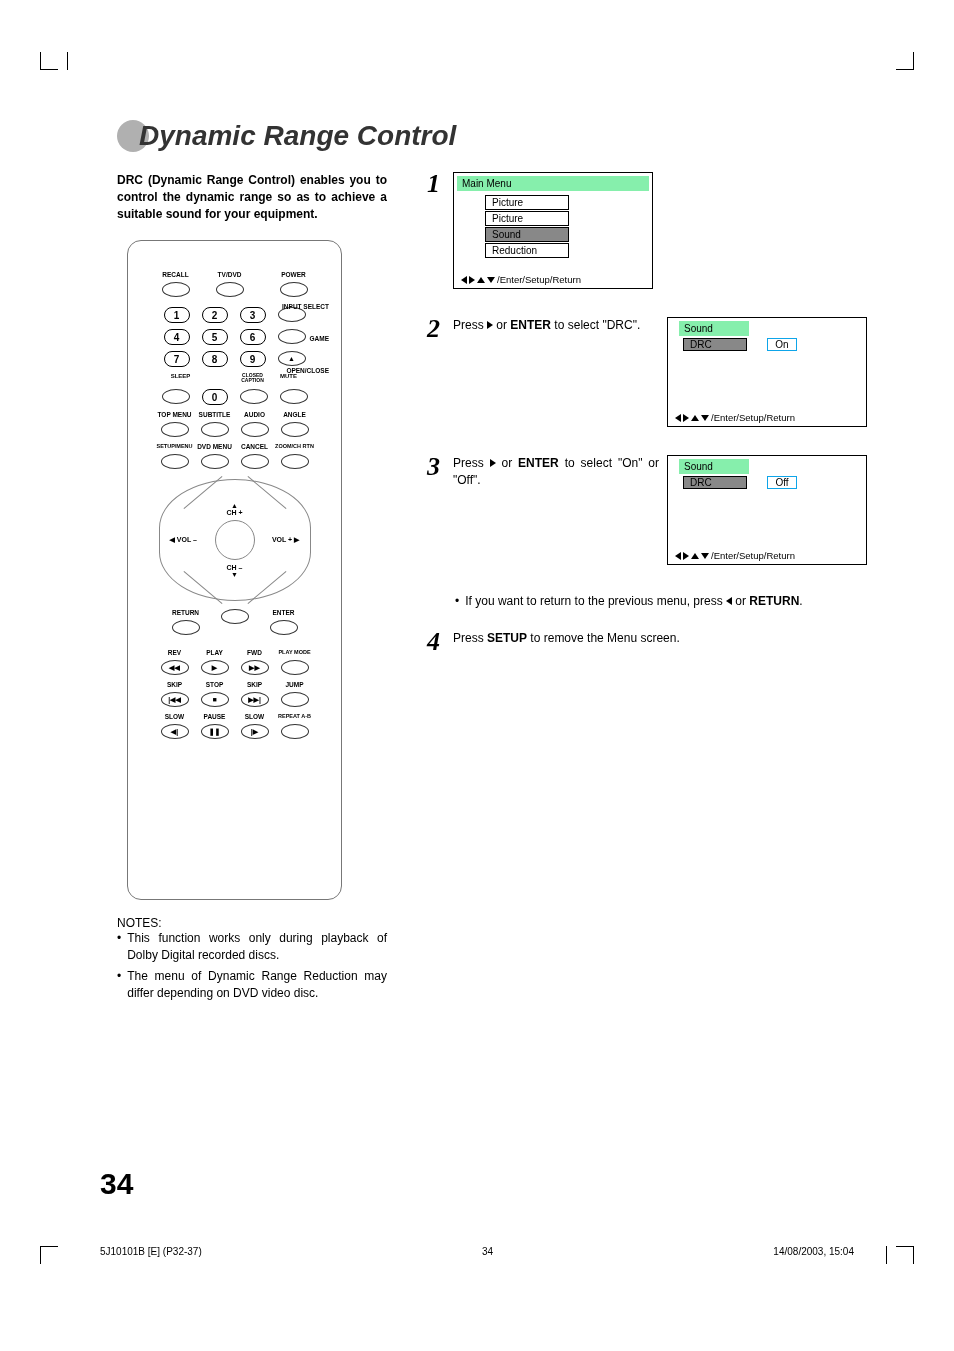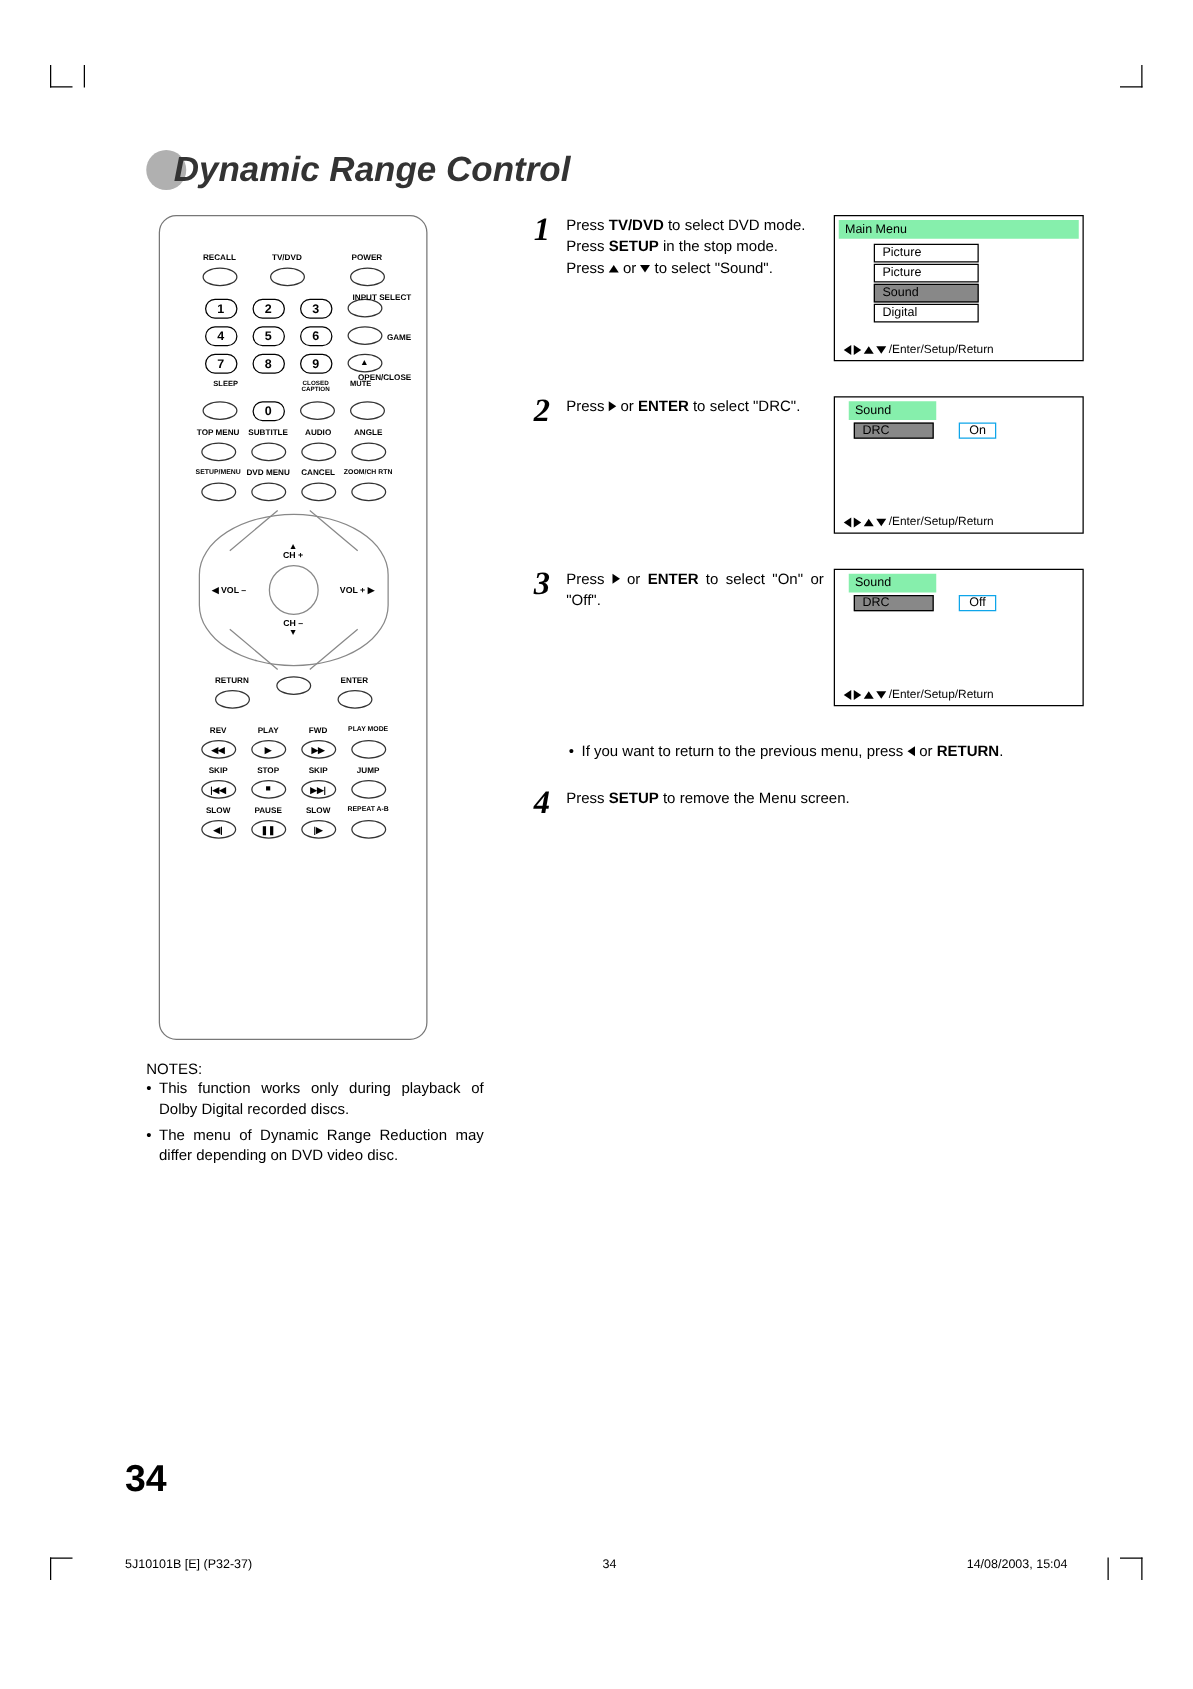--- a/index.html
+++ b/index.html
@@ -277,20 +277,21 @@
 
 <div class="page">
   <div class="title-row">
     <div class="title-bullet"></div>
     <div class="title-text">Dynamic Range Control</div>
   </div>
 
   <div class="columns">
 
     <div class="col-left">
+      <div class="intro">DRC (Dynamic Range Control) enables you to control the dynamic range so as to achieve a suitable sound for your equipment.</div>
 
       <div class="remote">
 
         <div class="row">
           <div class="btn-group">
               <div class="btn-lbl">RECALL</div>
               <div class="oval"></div>
             </div>
           <div class="btn-group">
               <div class="btn-lbl">TV/DVD</div>
@@ -464,32 +465,27 @@
             <span>•</span>
             <span>The menu of Dynamic Range Reduction may differ depending on DVD video disc.</span>
           </div>
       </div>
     </div>
 
     <div class="col-right">
 
       <div class="step">
         <div class="step-num">1</div>
-        <div class="step-text">
-          <span>Press </span><b>TV/DVD</b><span> to select DVD mode.</span><br>
-          <span>Press </span><b>SETUP</b><span> in the stop mode.</span><br>
-          <span>Press </span><span class="tri tri-u"></span><span> or </span><span class="tri tri-d"></span><span> to select "Sound".</span>
-        </div>
         <div class="menu-box">
           <div class="menu-title">Main Menu</div>
           <div class="menu-items">
             <div class="menu-item">Picture</div>
             <div class="menu-item">Picture</div>
             <div class="menu-item selected">Sound</div>
-            <div class="menu-item">Digital</div>
+            <div class="menu-item">Reduction</div>
           </div>
           <div class="menu-footer">
               <span class="tri tri-l"></span>
               <span class="tri tri-r"></span>
               <span class="tri tri-u"></span>
               <span class="tri tri-d"></span>
               <span>/Enter/Setup/Return</span>
             </div>
         </div>
       </div>

